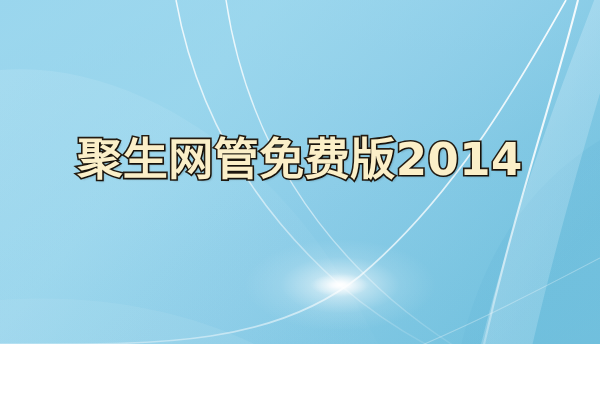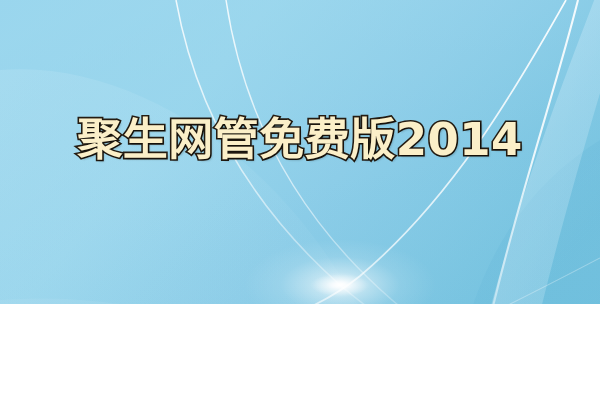--- a/index.html
+++ b/index.html
@@ -10,21 +10,21 @@
   }
 
   body {
     font-family: "Liberation Sans", "DejaVu Sans", sans-serif;
   }
 
   
   .banner {
     position: relative;
     width: 600px;
-    height: 304px;
+    height: 344px;
     overflow: hidden;
     background: #6d28d9;
     user-select: none;
   }
 
   .banner-svg {
     position: absolute;
     inset: 0;
     width: 600px;
     height: 400px;

